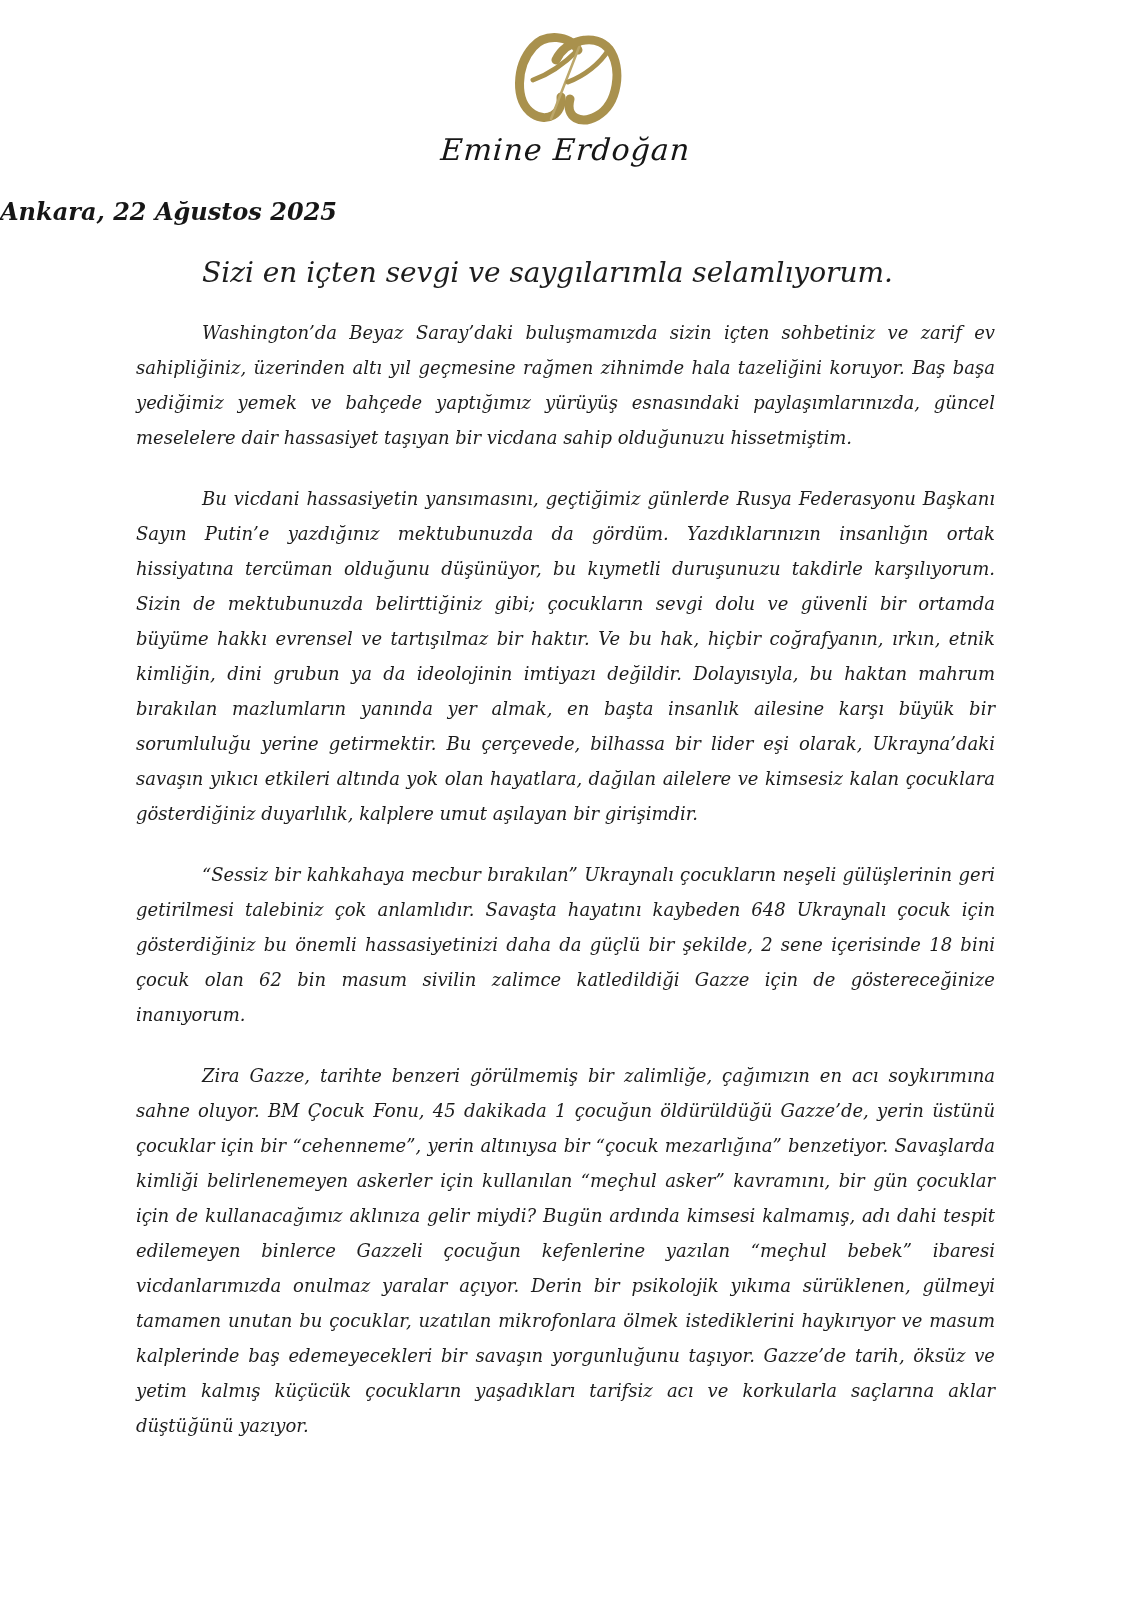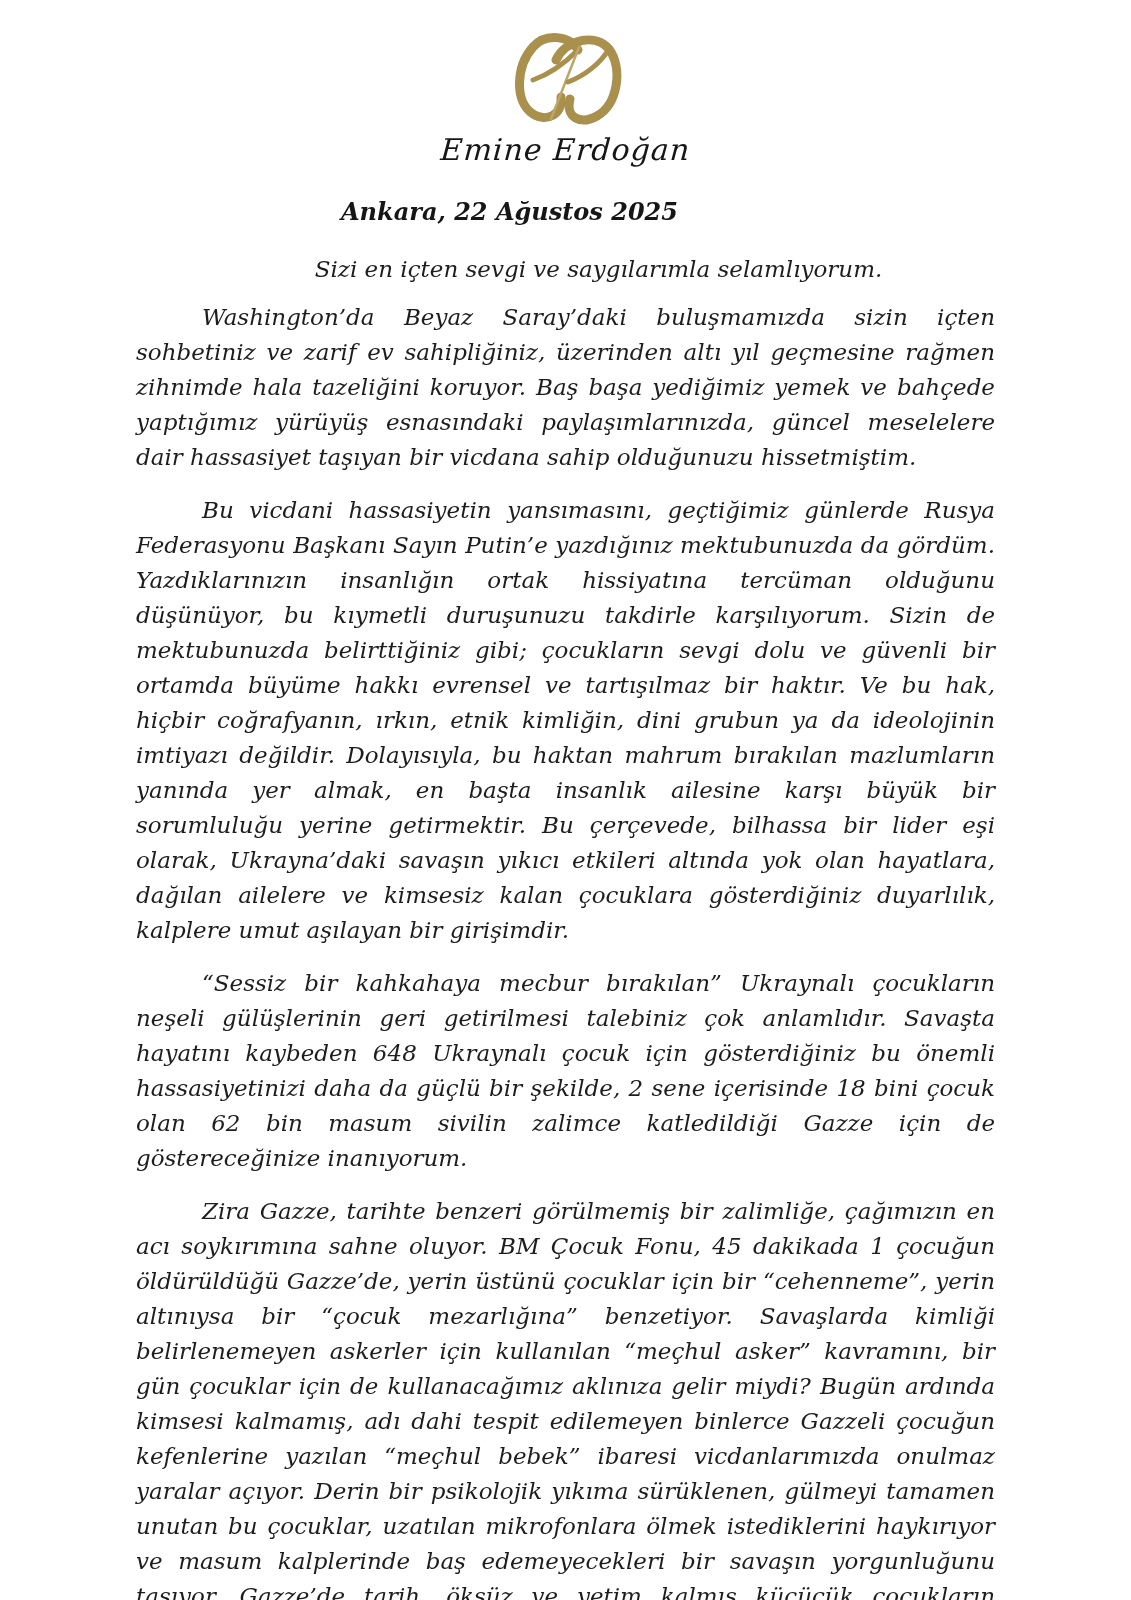--- a/index.html
+++ b/index.html
@@ -9,34 +9,34 @@
     font-family:"DejaVu Serif","Liberation Serif",serif;
     font-style:italic;color:#1d1d1d;
   }
   .letterhead{text-align:center;padding-top:30px;}
   .monogram{display:inline-block;}
   .letterhead-name{
     font-size:30px;font-style:italic;color:#161616;margin-top:2px;
     letter-spacing:1px;transform:skewX(-4deg);
   }
   .date-line{
-    text-align:center;margin:30px 112px 0 0;
+    text-align:left;margin:30px 112px 0 0;
     font-weight:bold;font-size:24px;color:#161616;
   }
   .content{margin:0 136px;}
   .salutation{
     font-weight:bold;font-size:24px;color:#161616;
     margin:0 0 0 66px;padding-top:26px;
   }
   .greeting{
-    font-size:23px;margin:30px 0 0 66px;text-align:center;
+    font-size:28px;margin:30px 0 0 66px;
   }
   .body-par{
-    font-size:23px;line-height:35px;text-align:justify;
-    text-indent:66px;margin:18px 0 0 0;
+    font-size:18px;line-height:35px;text-align:justify;
+    text-indent:66px;margin:26px 0 0 0;
   }
 </style>
 </head>
 <body>
 
 <div class="page">
 
   <div class="letterhead">
     <span class="monogram">
       <svg width="156" height="96" viewBox="0 0 156 96" aria-hidden="true">

